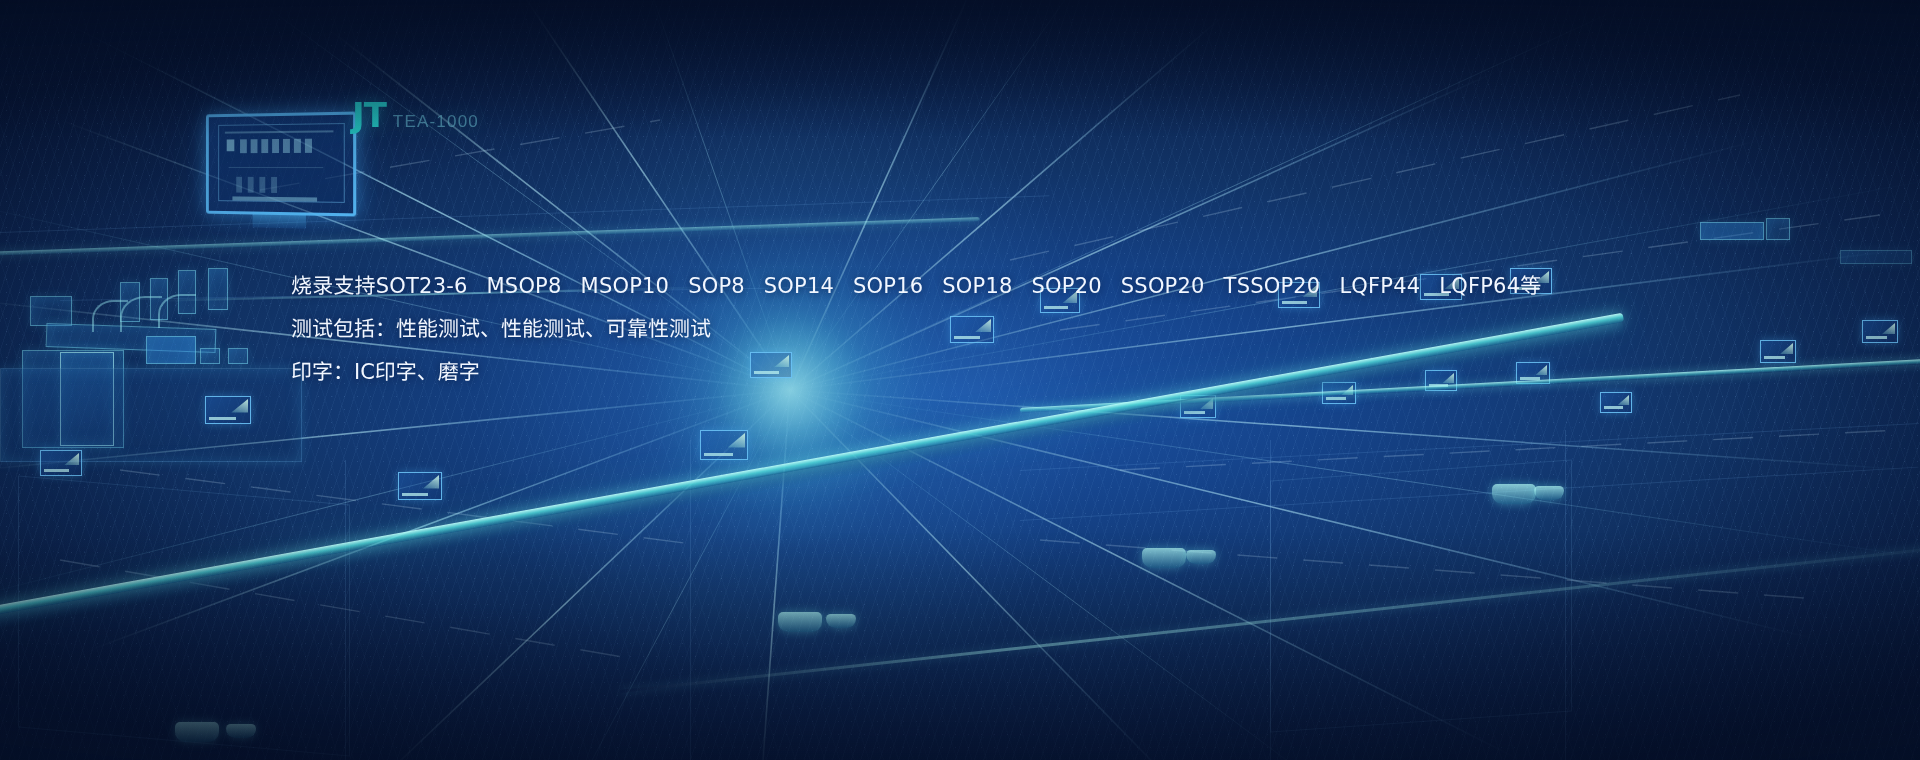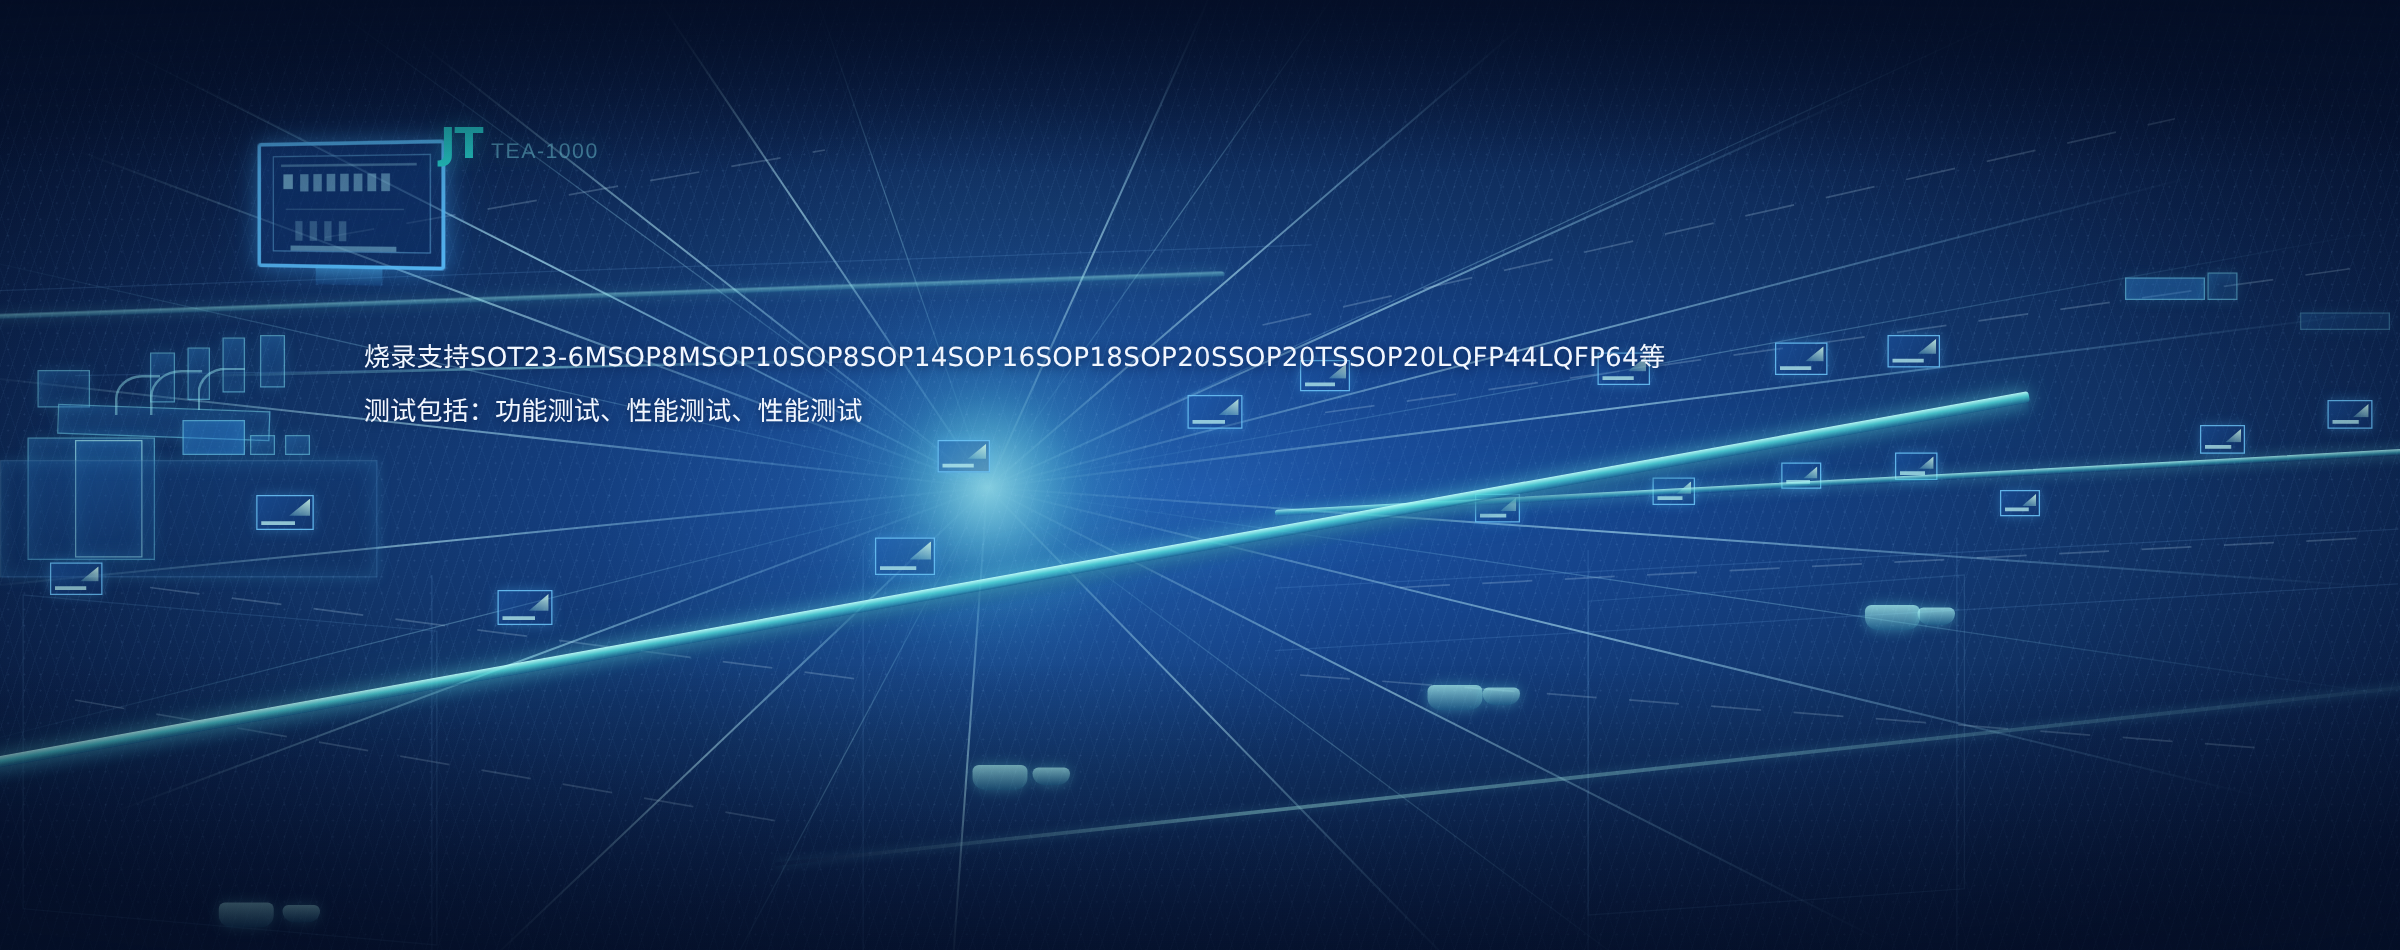--- a/index.html
+++ b/index.html
@@ -236,20 +236,21 @@
     color: #f2f7ff;
     line-height: 1;
     margin-bottom: 22px;
     white-space: nowrap;
     text-shadow: 0 1px 8px rgba(5,25,65,0.8);
   }
   .subline:last-child { margin-bottom: 0; }
   .pkg-list {
     display: inline-flex;
     align-items: baseline;
+    gap: 19px;
   }
   .pkg { letter-spacing: 0.2px; }
   .pkg-lead { letter-spacing: 0.2px; }
 </style>
 </head>
 <body>
 
 <div id="banner">
 
   <div class="layer bg-base"></div>
@@ -446,19 +447,20 @@
           <span class="pkg">SOP16</span>
           <span class="pkg">SOP18</span>
           <span class="pkg">SOP20</span>
           <span class="pkg">SSOP20</span>
           <span class="pkg">TSSOP20</span>
           <span class="pkg">LQFP44</span>
           <span class="pkg">LQFP64等</span>
         </span>
       </div>
 
-      <div class="subline">测试包括：功能测试、性能测试、性能测试</div>
-
+      <div class="subline">测试包括：性能测试、性能测试、可靠性测试</div>
+
+      <div class="subline">印字：IC印字、磨字</div>
 
     </div>
   </div>
 
 </div>
 
 </body></html>

